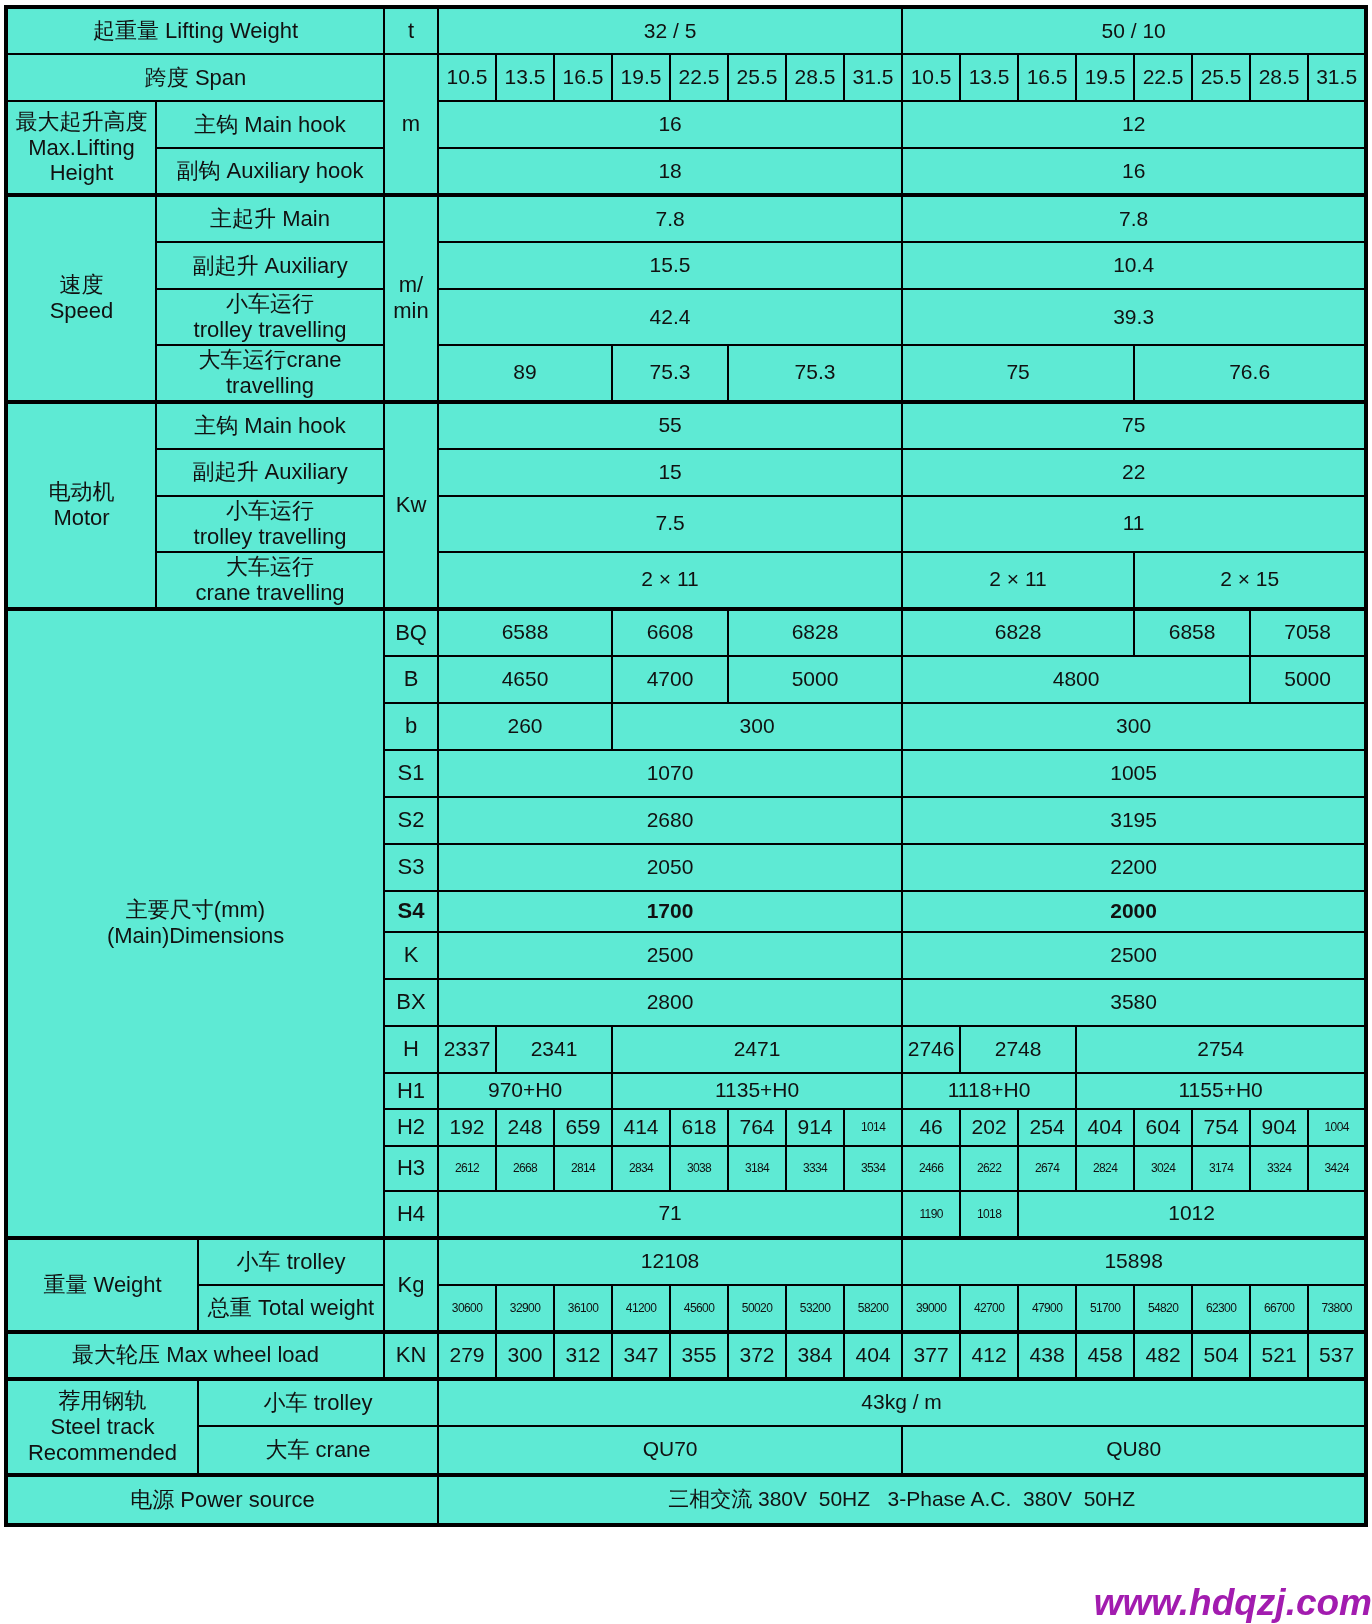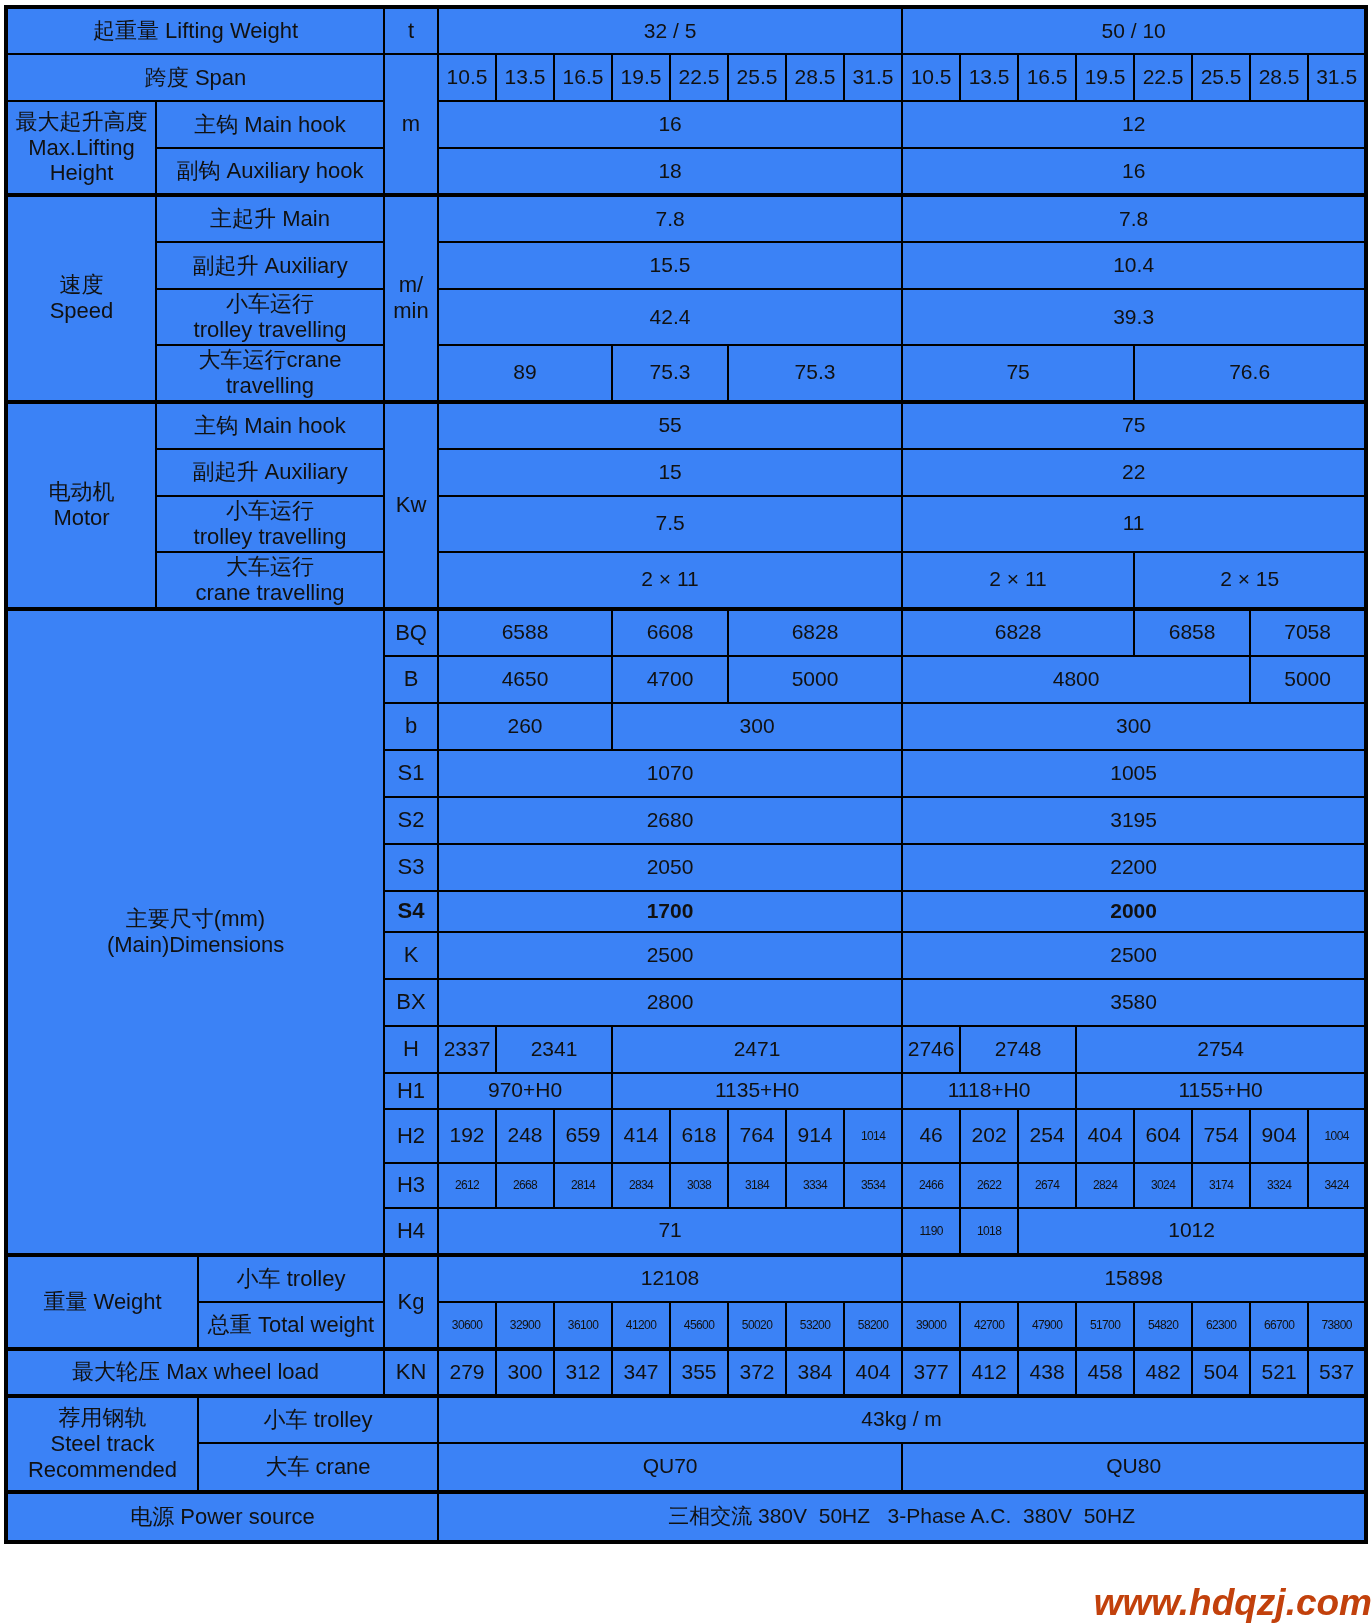--- a/index.html
+++ b/index.html
@@ -1,19 +1,19 @@
 <!DOCTYPE html>
 <html><head>
 <meta charset="utf-8">
 <style>
   html,body{margin:0;padding:0;background:#ffffff;}
   body{width:1372px;height:1624px;position:relative;overflow:hidden;
        font-family:"Liberation Sans","DejaVu Sans",sans-serif;color:#111;}
   .wrap{position:absolute;left:4px;top:5px;}
-  table{border-collapse:collapse;table-layout:fixed;width:1362px;border:4px solid #000;background:#3b82f6;}
+  table{border-collapse:collapse;table-layout:fixed;width:1362px;border:4px solid #000;background:#5eead4;}
   td{border:2px solid #000;text-align:center;vertical-align:middle;
      padding:1px 0;font-size:21px;line-height:1.18;overflow:hidden;white-space:nowrap;}
   td.lab{font-size:22px;}
   td.sm{font-size:12px;letter-spacing:-0.6px;}
   td.tb{border-bottom-width:4px;}
   .watermark{position:absolute;right:0px;bottom:0px;font-size:37px;font-weight:bold;
      font-style:italic;letter-spacing:0;z-index:5;}
 </style>
 </head>
 <body>
@@ -191,21 +191,21 @@
           <td colspan="2">2748</td>
           <td colspan="5">2754</td>
         </tr>
         <tr style="height: 36px;">
           <td class="lab">H1</td>
           <td colspan="3">970+H0</td>
           <td colspan="5">1135+H0</td>
           <td colspan="3">1118+H0</td>
           <td colspan="5">1155+H0</td>
         </tr>
-        <tr style="height: 54px;">
+        <tr style="height: 37px;">
           <td class="lab">H2</td>
           <td>192</td>
           <td>248</td>
           <td>659</td>
           <td>414</td>
           <td>618</td>
           <td>764</td>
           <td>914</td>
           <td class="sm">1014</td>
           <td>46</td>
@@ -300,13 +300,13 @@
           <td colspan="8" class="tb">QU80</td>
         </tr>
         <tr style="height: 50px;">
           <td colspan="4" class="lab">电源 Power source</td>
           <td colspan="16">三相交流 380V&nbsp;&nbsp;50HZ&nbsp;&nbsp;&nbsp;3-Phase A.C.&nbsp;&nbsp;380V&nbsp;&nbsp;50HZ</td>
         </tr>
       </tbody>
   </table>
 </div>
 
-<div class="watermark" style="color: #c2410c;">www.hdqzj.com</div>
+<div class="watermark" style="color: #a21caf;">www.hdqzj.com</div>
 
 </body></html>

